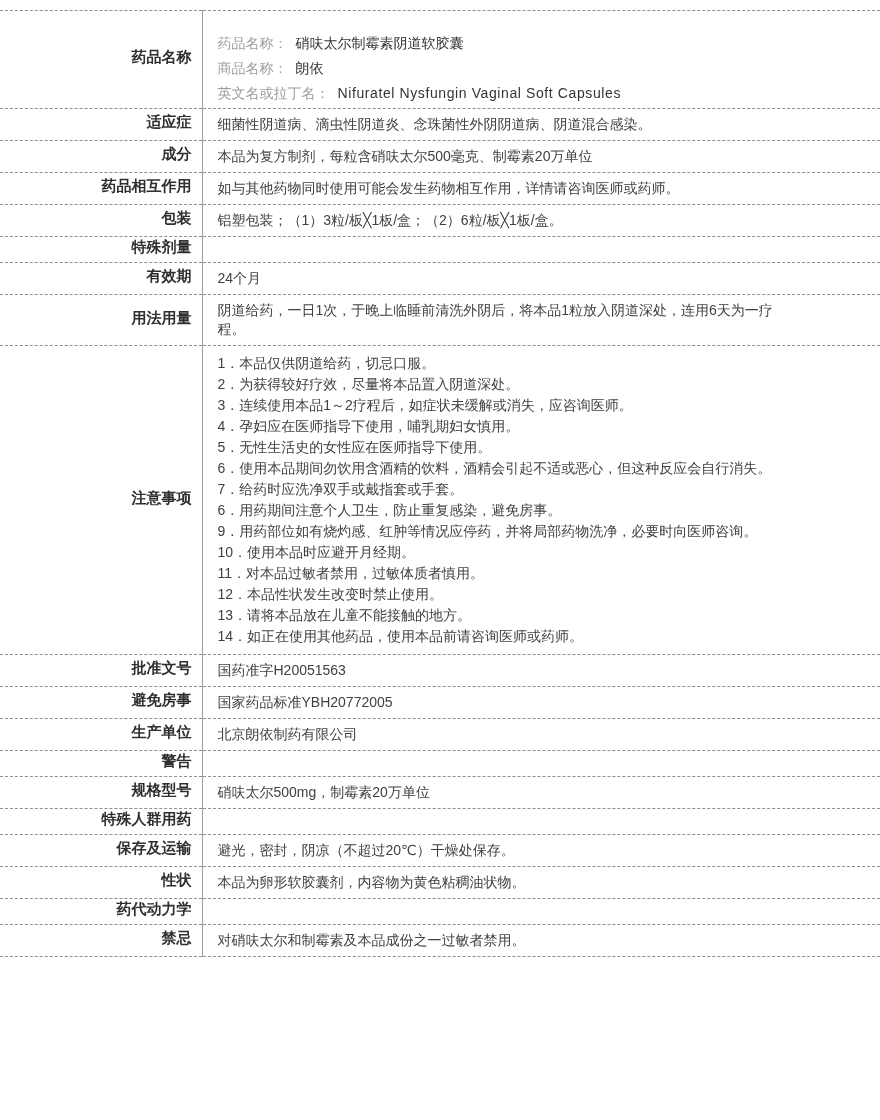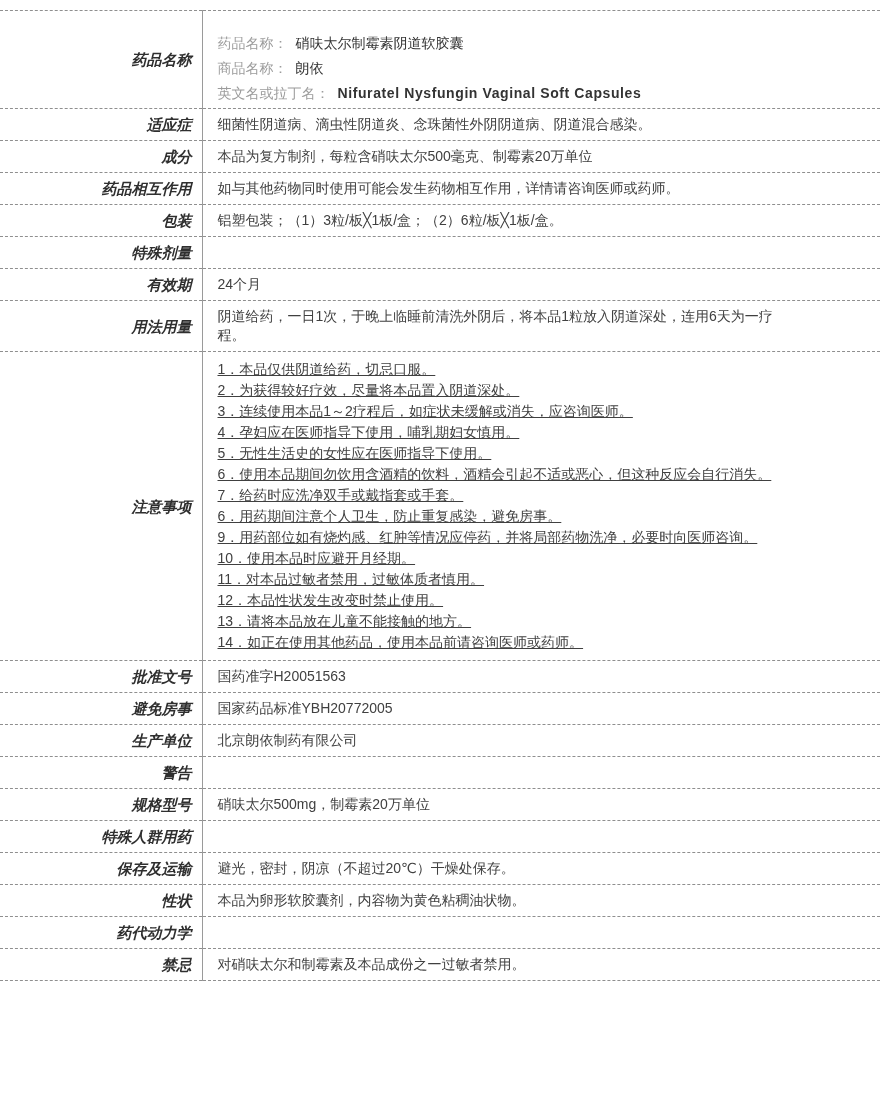--- a/index.html
+++ b/index.html
@@ -26,45 +26,43 @@
     margin-top: 36px;
   }
   th.cell-label {
     width: 202px;
     border-right: 1px solid #9a9a9a;
     font-size: 15px;
     font-weight: bold;
     color: #2f2f2f;
     text-align: right;
     vertical-align: middle;
-    padding: 6px 10px 6px 0;
+    padding: 0 10px 6px 0;
     line-height: 19px;
-    font-style: italic;
   }
   td.cell-content {
     font-size: 14px;
     color: #404040;
     text-align: left;
     vertical-align: middle;
     padding: 6px 95px 6px 15px;
     line-height: 19px;
     word-break: break-all;
   }
   td.name-cell {
     padding-top: 20px;
     padding-bottom: 2px;
   }
   .kv-line { line-height: 25px; }
   .kv-key  { color: #9c9c9c; padding-right: 8px; }
   .kv-val  { color: #333333; }
-  .kv-val.en { letter-spacing: 0.6px; font-weight: bold; }
+  .kv-val.en { letter-spacing: 0.6px; }
   td.notes-cell {
     padding-top: 7px;
     padding-bottom: 7px;
-    text-decoration: underline;
   }
   .note-line { line-height: 21px; }
 </style>
 </head>
 <body>
 
 <table class="drug-table">
   <colgroup>
     <col style="width:202px">
     <col style="width:678px">

